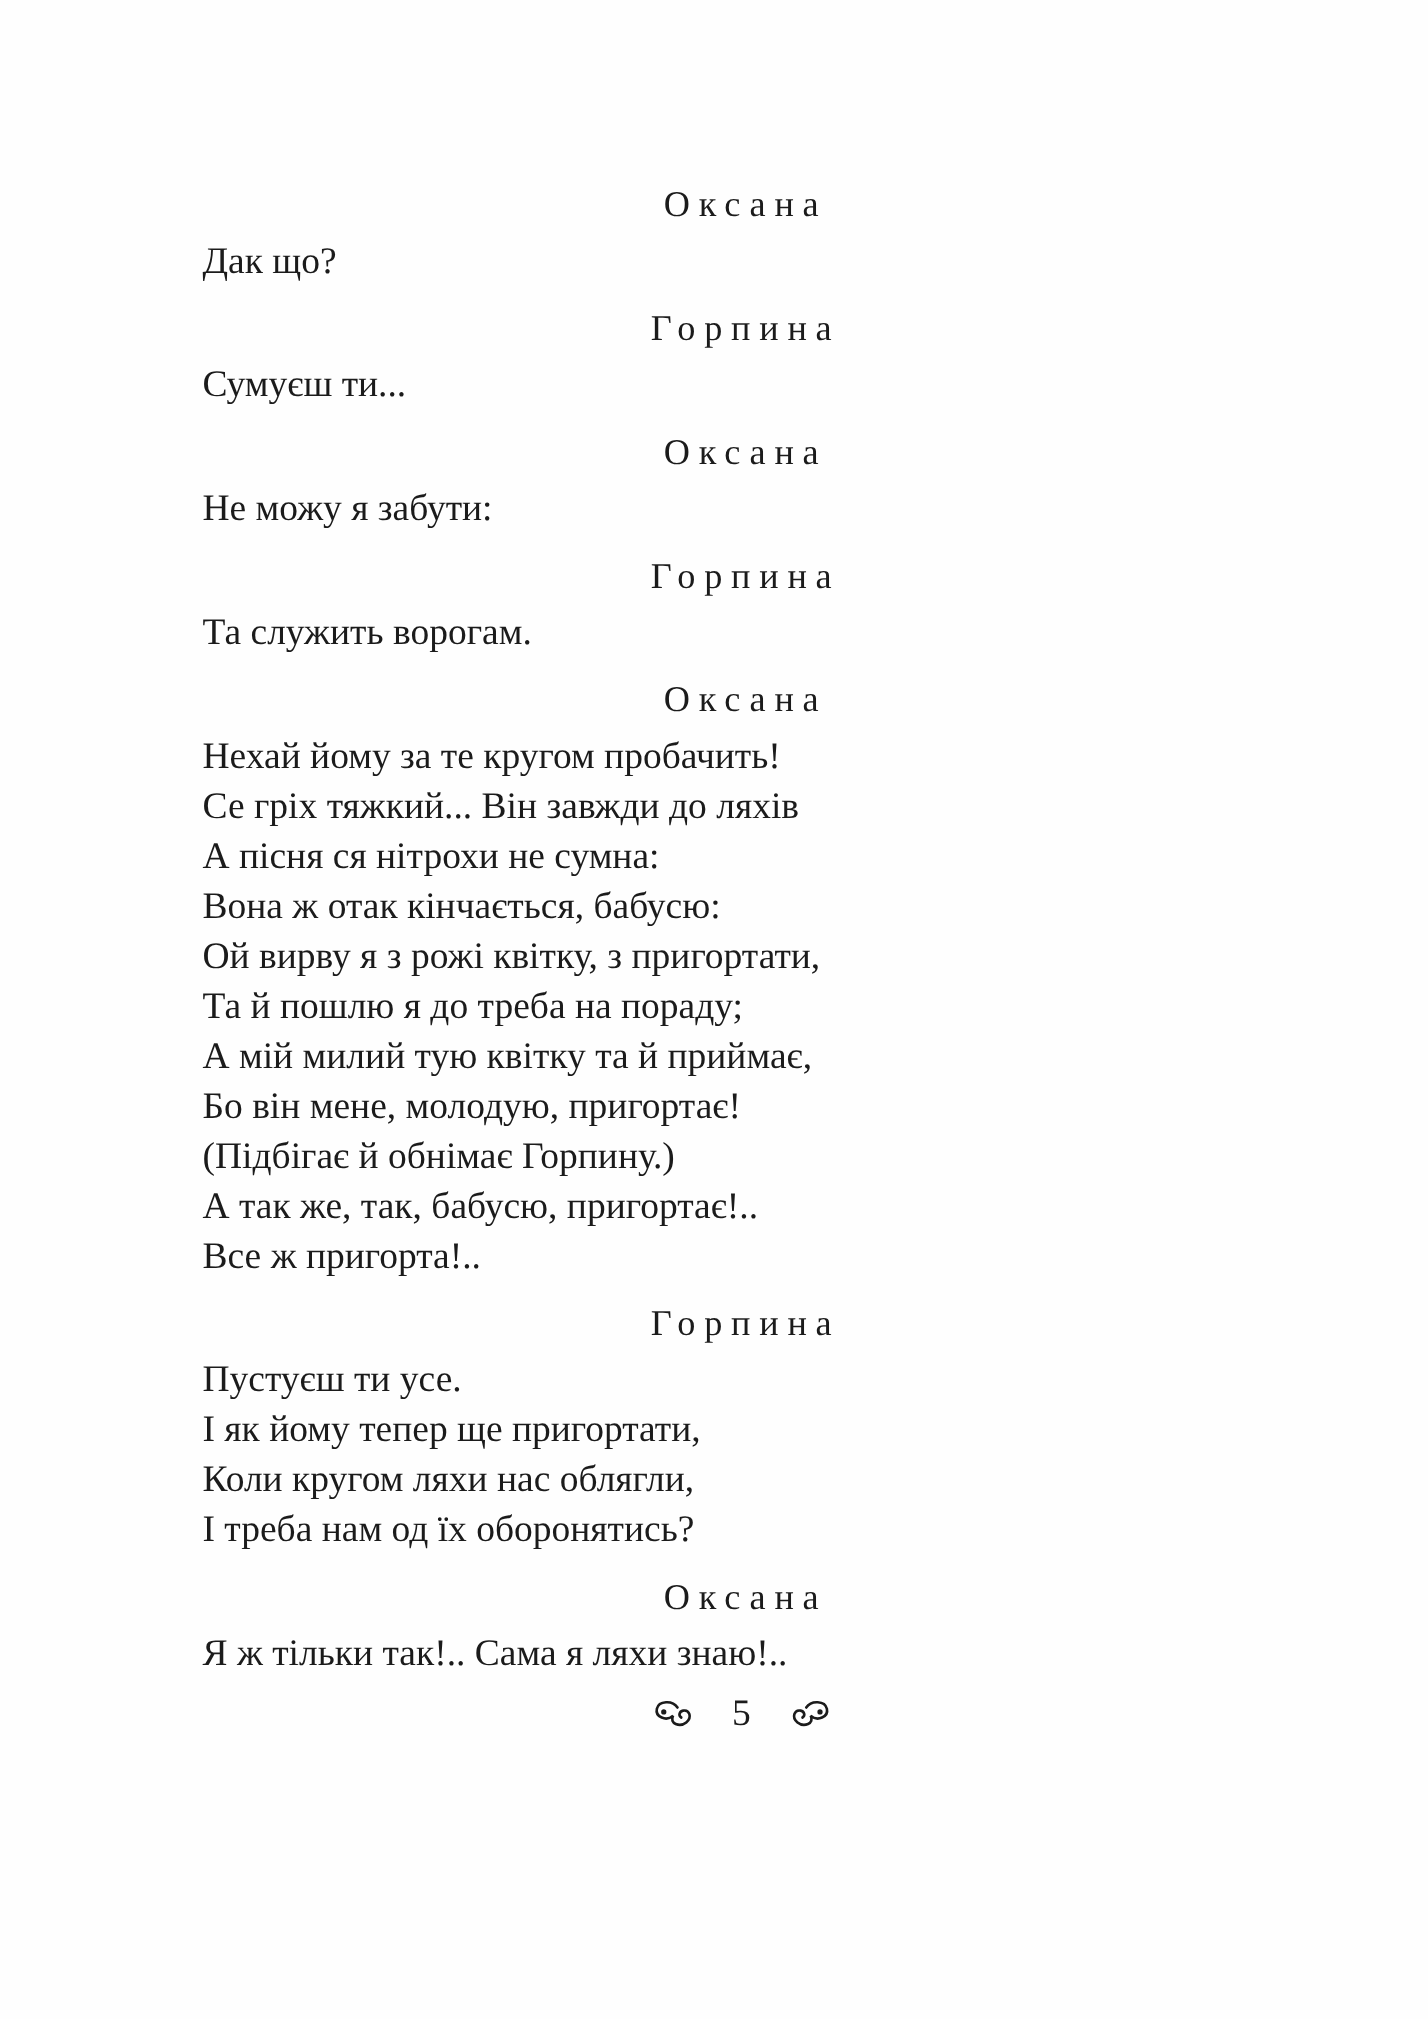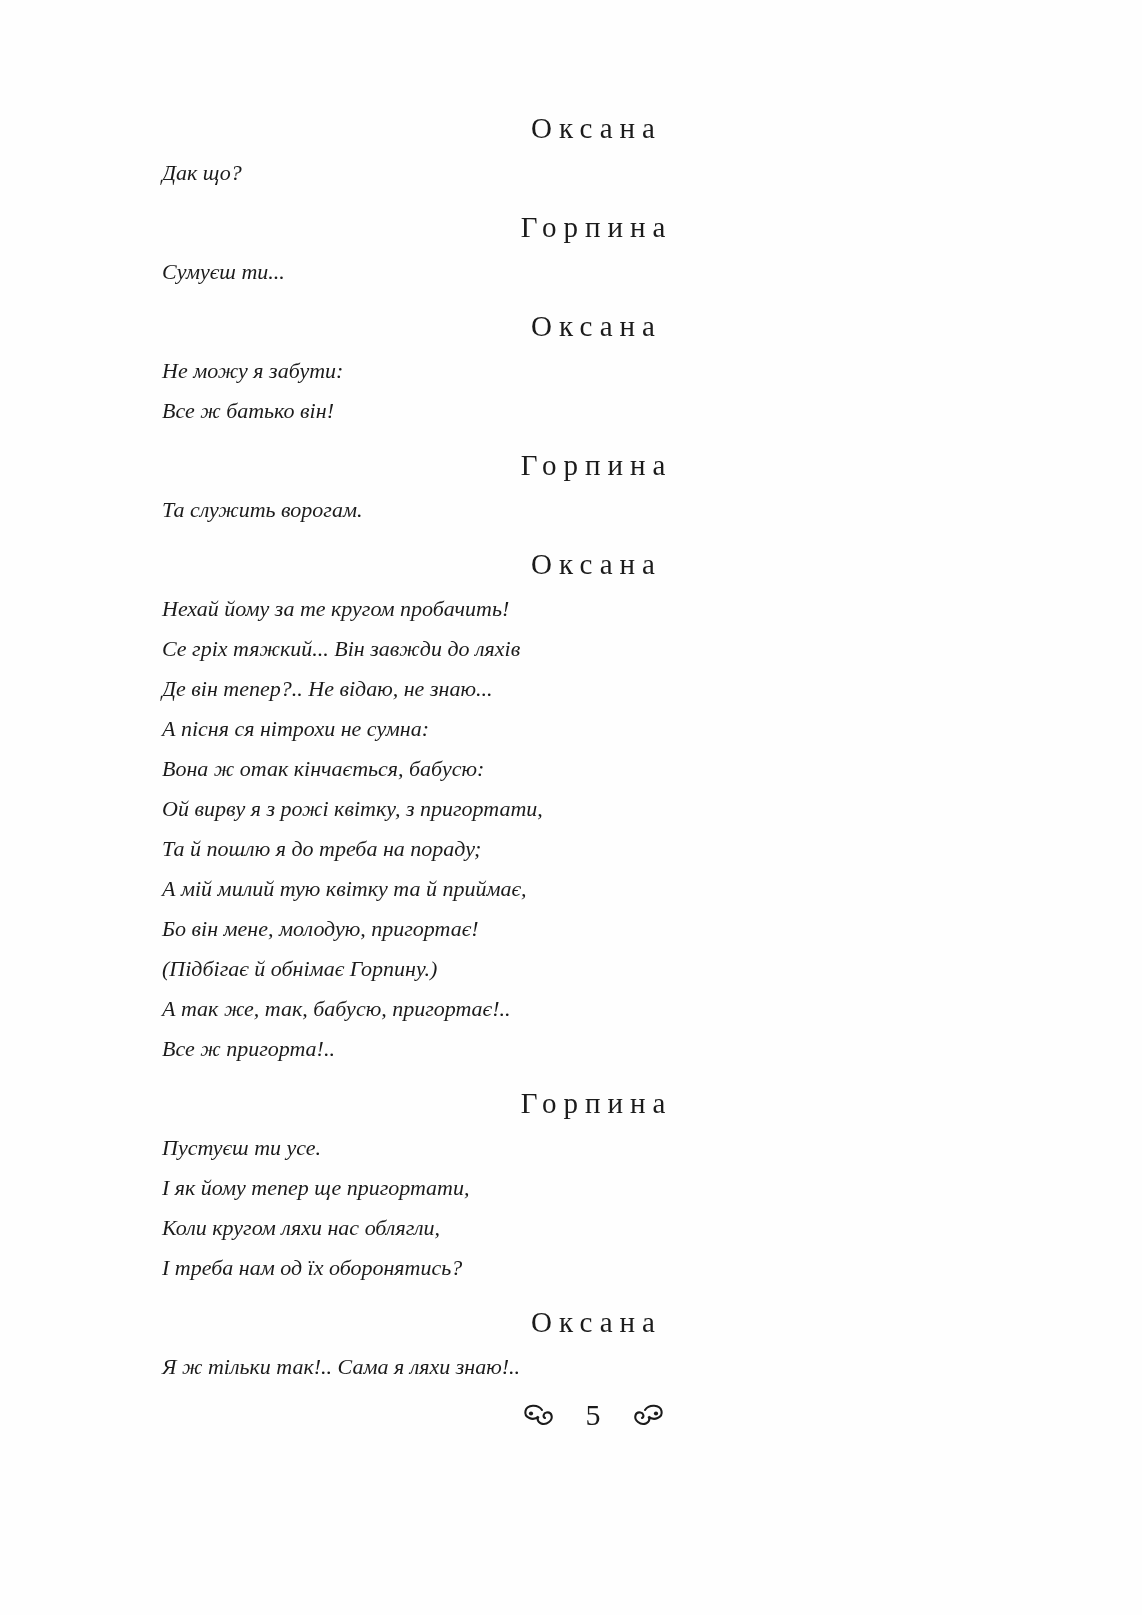--- a/index.html
+++ b/index.html
@@ -7,37 +7,37 @@
     position: relative;
     width: 1142px;
     height: 1615px;
     background: #fefefe;
     overflow: hidden;
     color: #1b1b1b;
     font-family: "Liberation Serif", "DejaVu Serif", serif;
   }
   .content {
     padding: 108px 118px 0 162px;
+    margin-top: 36px;
   }
   .speech { }
   .speaker {
     text-align: center;
     font-size: 29px;
     line-height: 40px;
     letter-spacing: 7px;
     text-indent: 7px; 
     margin: 14px 0 5px 0;
     white-space: nowrap;
   }
   .speech:first-child .speaker { margin-top: 0; }
   .line {
-    font-size: 22px;
+    font-size: 30px;
     line-height: 40px;
     white-space: nowrap;
-    font-style: italic;
   }
   .footer {
     margin-top: 10px;
     display: flex;
     align-items: center;
     justify-content: center;
     gap: 26px;
     font-size: 30px;
     line-height: 36px;
   }
@@ -58,33 +58,31 @@
     </div>
 
     <div class="speech">
       <div class="speaker">Горпина</div>
       <div class="line">Сумуєш ти...</div>
     </div>
 
     <div class="speech">
       <div class="speaker">Оксана</div>
       <div class="line">Не можу я забути:</div>
-      <div class="line">Все ж батько він!</div>
     </div>
 
     <div class="speech">
       <div class="speaker">Горпина</div>
       <div class="line">Та служить ворогам.</div>
     </div>
 
     <div class="speech">
       <div class="speaker">Оксана</div>
       <div class="line">Нехай йому за те кругом пробачить!</div>
       <div class="line">Се гріх тяжкий... Він завжди до ляхів</div>
-      <div class="line">Де він тепер?.. Не відаю, не знаю...</div>
       <div class="line">А пісня ся нітрохи не сумна:</div>
       <div class="line">Вона ж отак кінчається, бабусю:</div>
       <div class="line">Ой вирву я з рожі квітку, з пригортати,</div>
       <div class="line">Та й пошлю я до треба на пораду;</div>
       <div class="line">А мій милий тую квітку та й приймає,</div>
       <div class="line">Бо він мене, молодую, пригортає!</div>
       <div class="line">(Підбігає й обнімає Горпину.)</div>
       <div class="line">А так же, так, бабусю, пригортає!..</div>
       <div class="line">Все ж пригорта!..</div>
     </div>

